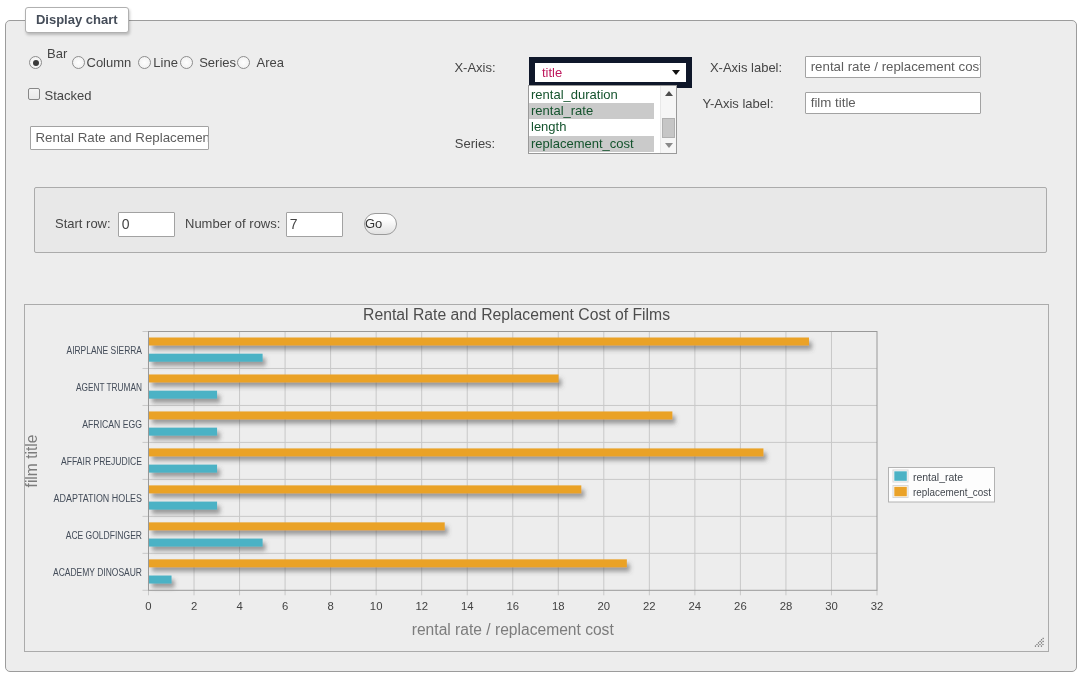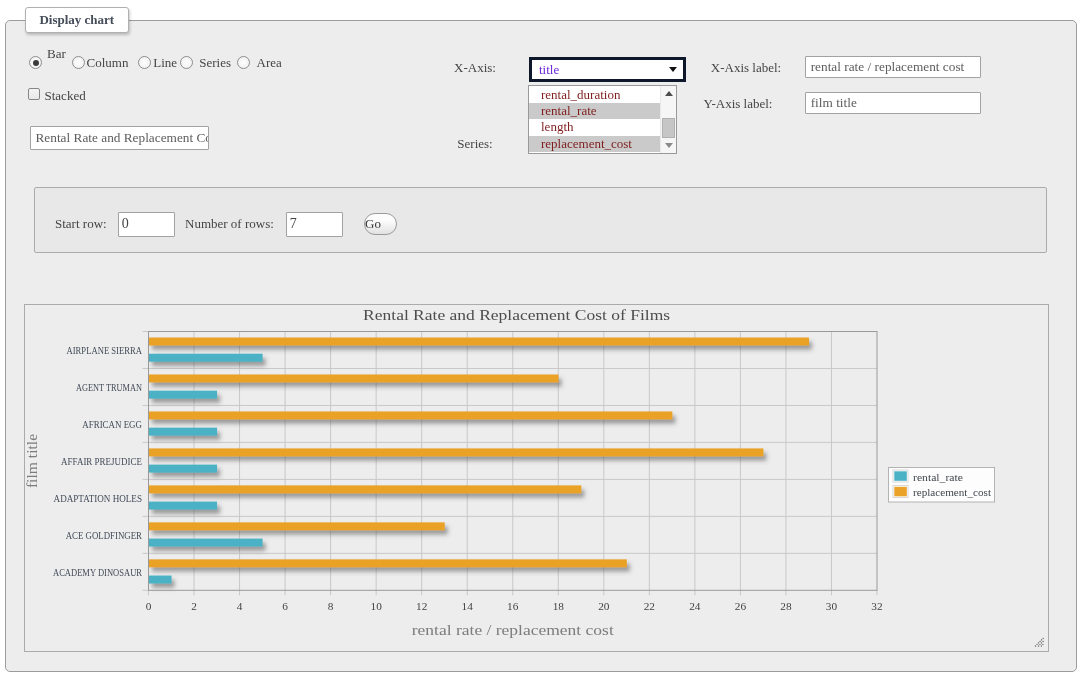--- a/index.html
+++ b/index.html
@@ -1,18 +1,18 @@
 <!DOCTYPE html>
 <html lang="en"><head>
 <meta charset="utf-8">
 <title>Display chart</title>
 <style>
   html,body{margin:0;padding:0;background:#fff}
   #page{position:relative;width:1081px;height:681px;overflow:hidden;background:#fff;
-    font-family:Liberation Serif, serif;font-size:13px;color:#444}
+    font-family:Liberation Sans, sans-serif;font-size:13px;color:#444}
   .abs{position:absolute}
   .fieldset{left:5px;top:20px;width:1070px;height:650px;background:#ededed;
     border:1px solid #9c9c9c;border-radius:5px}
   .legendbox{left:25px;top:7px;width:101.5px;height:24px;background:#fff;
     border:1px solid #b0b0b0;border-radius:3px;box-shadow:1px 2px 3px rgba(0,0,0,0.22);
     line-height:24px;text-align:center;font-weight:bold;color:#454d59;font-size:13px}
   .radio{width:11px;height:11px;border:1px solid #8d8d8d;border-radius:50%;
     background:radial-gradient(#fefefe,#ededed)}
   .radio.on::after{content:"";position:absolute;left:2.5px;top:2.5px;width:6px;height:6px;
     border-radius:50%;background:#3b3b3b}
@@ -22,25 +22,25 @@
   .rlbl{text-align:center;color:#454545}
   .inp{background:#fff;border:1px solid #a2a2a2;border-radius:1px;color:#5d5d5d;
     white-space:nowrap;overflow:hidden}
   .panel{left:34px;top:187px;width:1011px;height:64px;background:#e8e8e8;
     border:1px solid #ababab;border-radius:2px}
   .gobtn{left:364px;top:213px;width:31px;height:20px;border:1px solid #9a9a9a;
     border-radius:11px;background:linear-gradient(#fdfdfd 30%,#e2e2e2);
     line-height:20px;color:#333;font-size:13px}
   .chartpanel{left:24px;top:304px;width:1023px;height:346px;border:1px solid #ababab;
     background:#ededed}
-  .sel{left:529px;top:57px;width:151px;height:19px;background:#fff;border:3px solid #0f172a;
-    color:#6d28d9;line-height:19px}
+  .sel{left:529px;top:57px;width:151px;height:19px;background:#fff;border:6px solid #0f172a;
+    color:#be185d;line-height:19px}
   .listbox{left:528px;top:85px;width:147px;height:66px;background:#fff;border:1px solid #999;
     overflow:hidden;padding-top:1px}
-  .li{height:16.2px;line-height:16.2px;padding-left:12px;color:#7f1d1d;width:123px}
+  .li{height:16.2px;line-height:16.2px;padding-left:2px;color:#14532d;width:123px}
   .li.sel2{background:#cacaca}
   .sbar{position:absolute;right:0;top:0;width:15px;height:67px;background:#f6f6f6;
     border-left:1px solid #e8e8e8}
   .sarrow{position:absolute;left:3.5px;width:0;height:0}
   .sthumb{position:absolute;left:1px;top:32px;width:11px;height:18px;background:#c6c6c6;border:1px solid #b0b0b0}
 </style>
 </head>
 <body>
 <div id="page">
   <div class="abs fieldset"></div>

